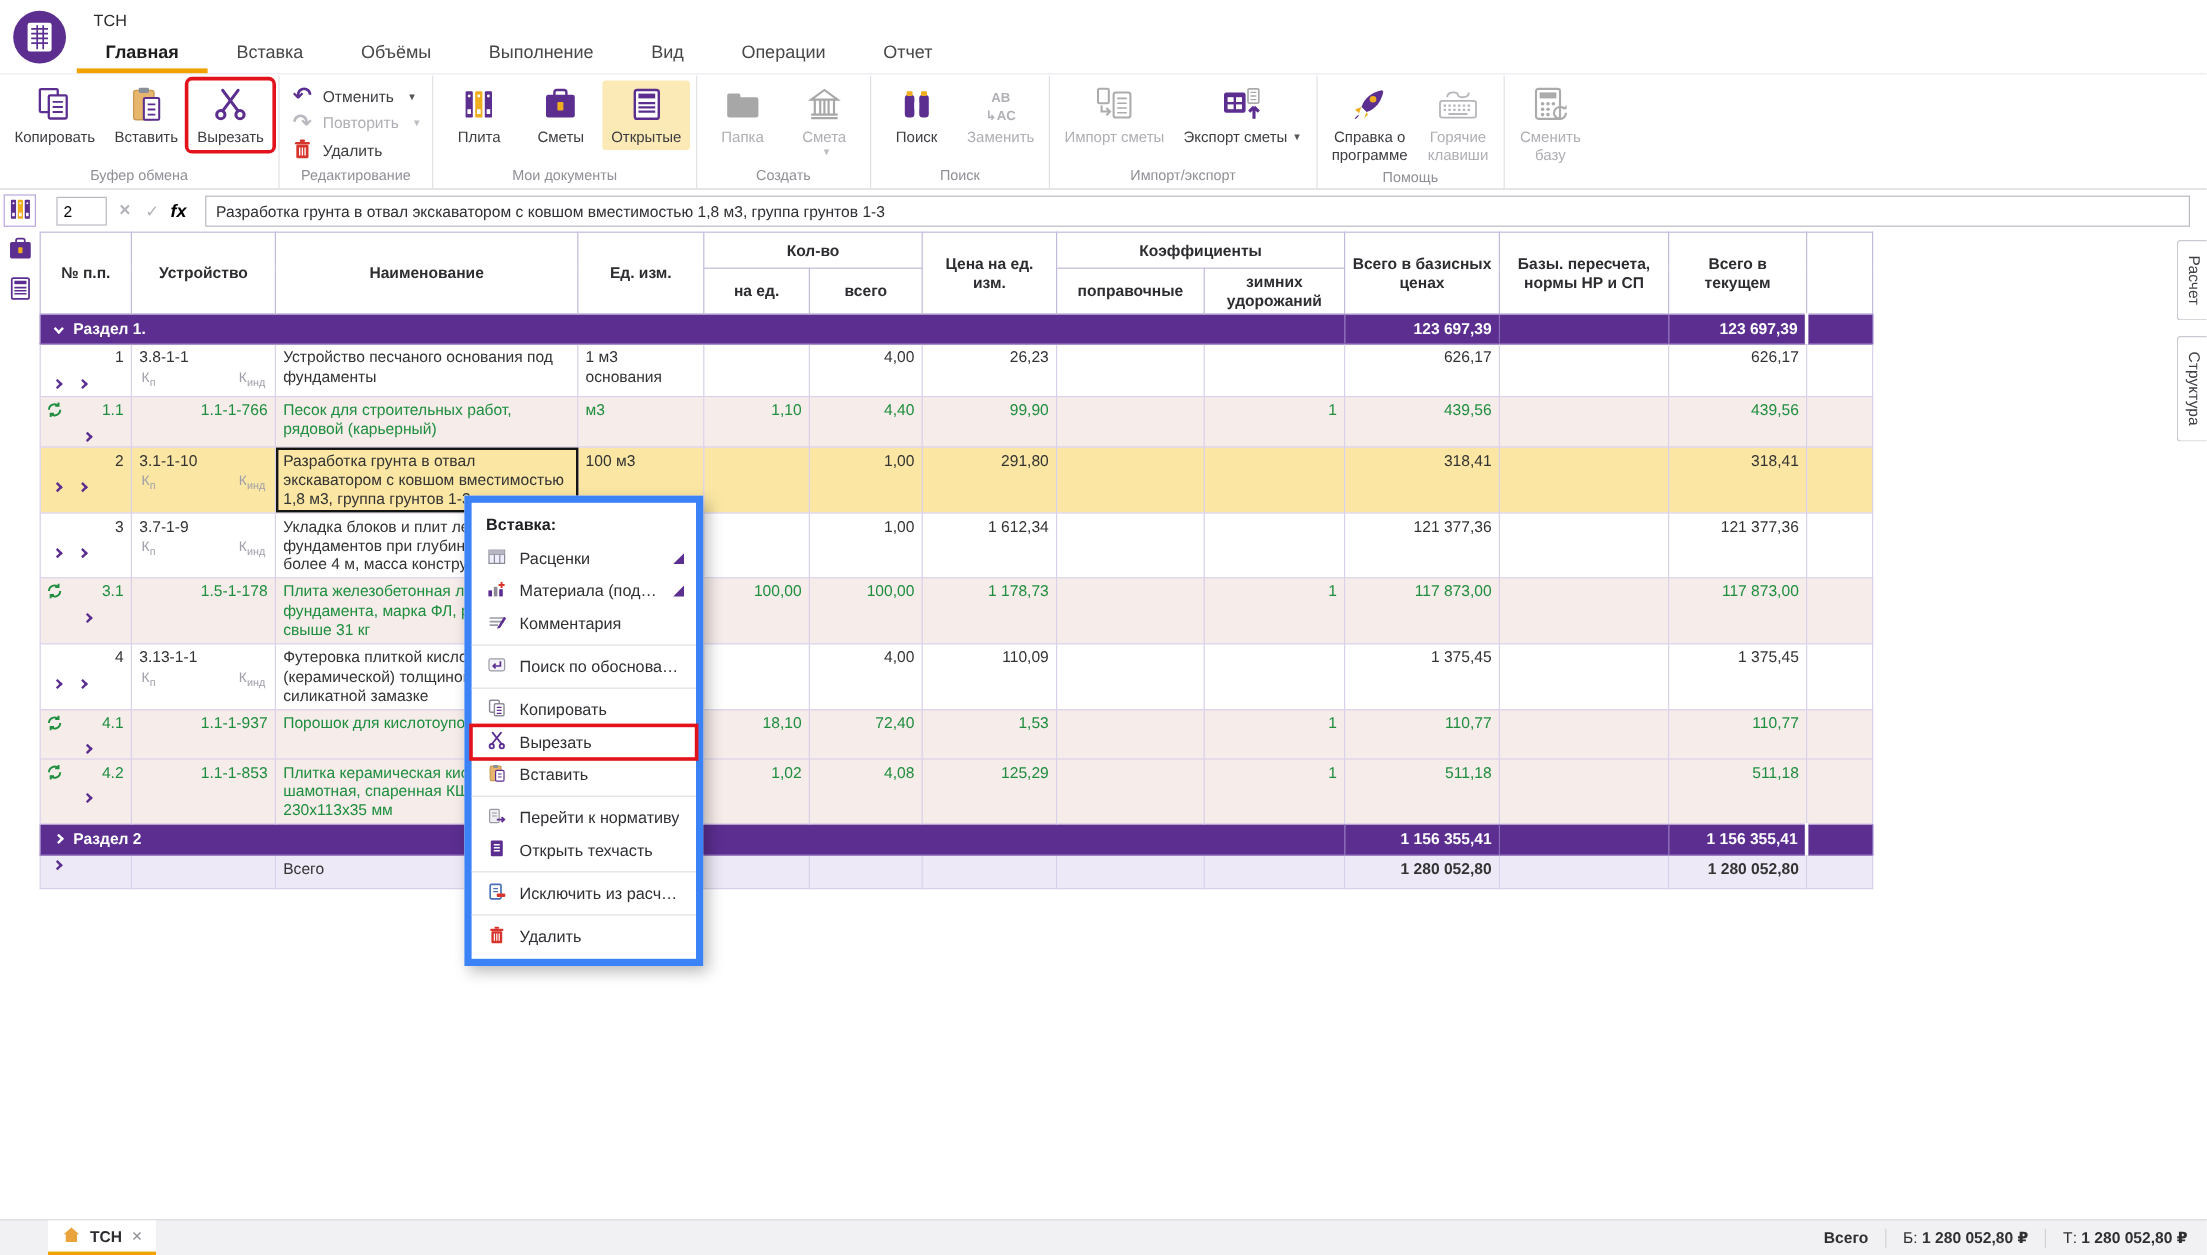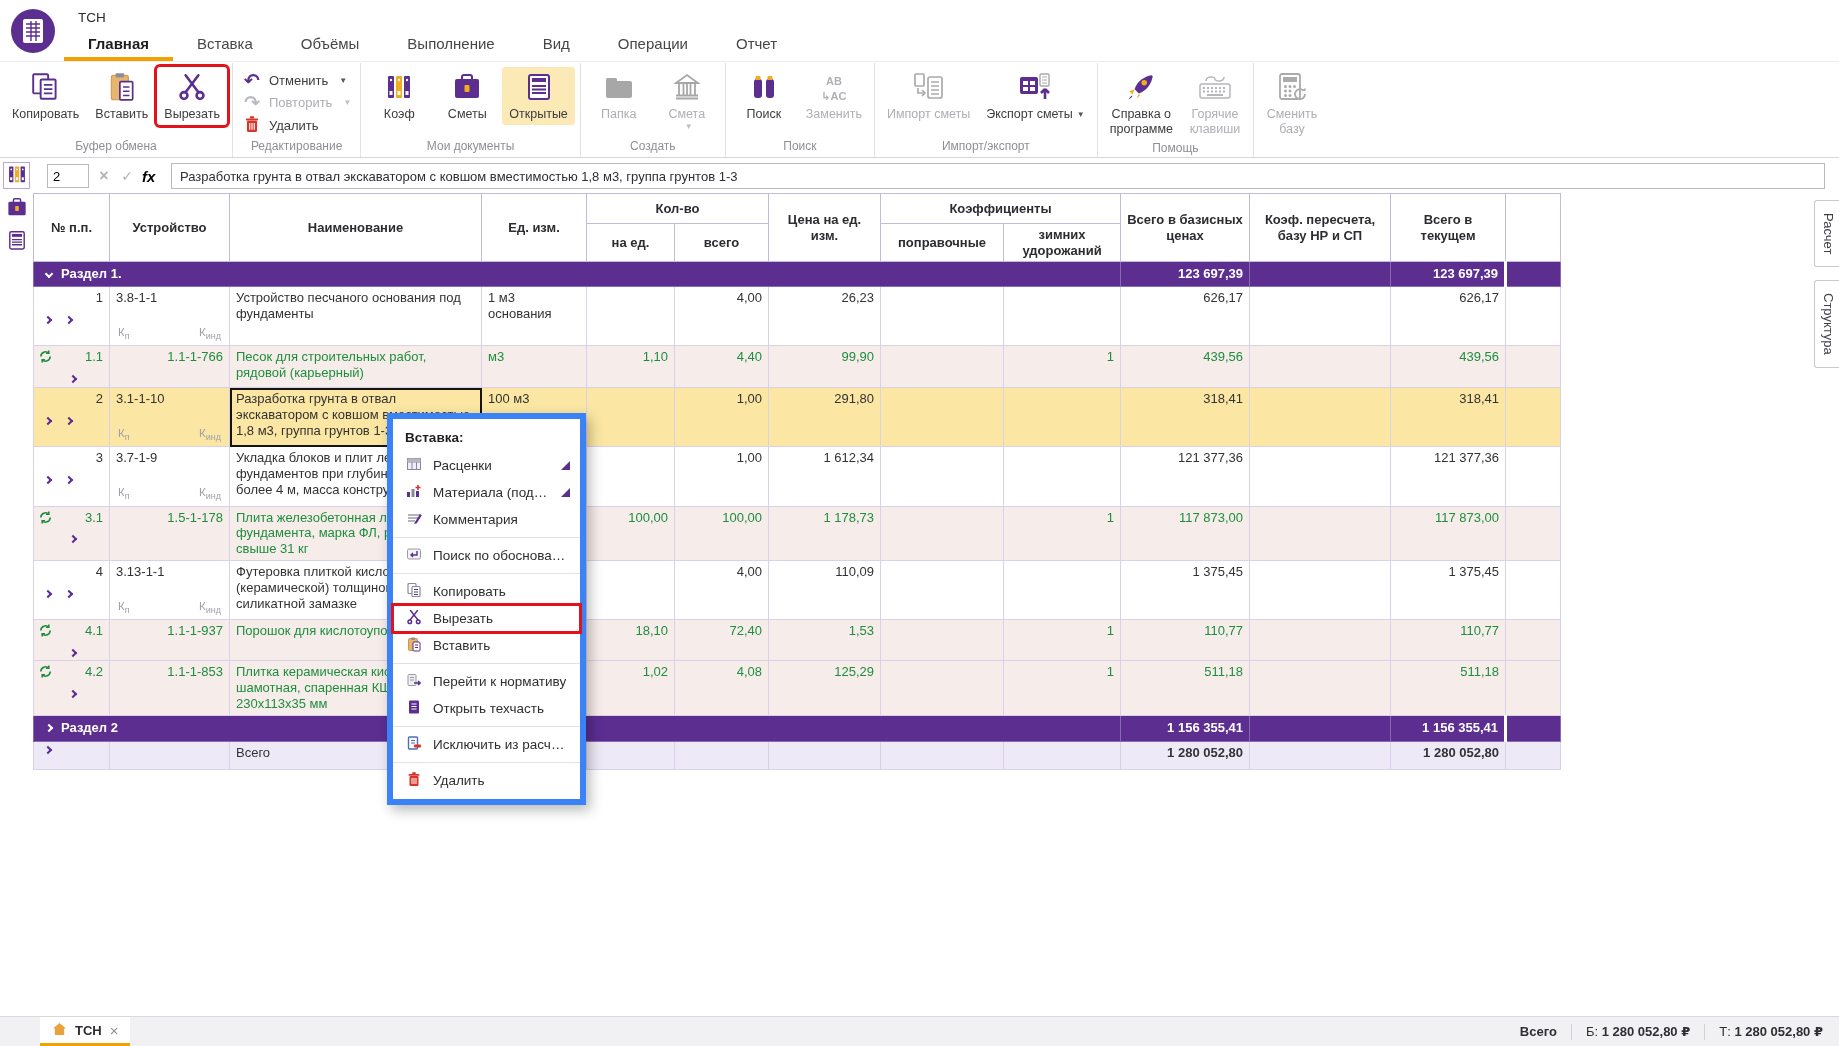--- a/index.html
+++ b/index.html
@@ -62,21 +62,21 @@
   .numtop{display:flex;align-items:flex-start;position:relative;min-height:15px}
   .nval{margin-left:auto}
   .linkico{position:absolute;left:-2px;top:0;line-height:0}
   .chevrow{margin-top:11px;display:flex;gap:15px;padding-left:5px}
   .chevrow.mat{padding-left:30px}
   .chev{display:inline-block;width:6px;height:6px;border-right:2px solid #5B2E90;border-bottom:2px solid #5B2E90}
   .chev.r{transform:rotate(-45deg)}
   .chev.d{transform:rotate(45deg)}
   .chev.w{border-color:#fff}
   .codecell.matcode{text-align:right}
-  .krow{display:flex;justify-content:space-between;margin-top:19px;color:#a0a0ab;font-size:11.5px;padding:0 2px}
+  .krow{display:flex;justify-content:space-between;margin-top:2px;color:#a0a0ab;font-size:11.5px;padding:0 2px}
   .krow sub{font-size:9px}
   
   .ctxmenu{position:absolute;left:387px;top:413px;width:199px;background:#fff;border:6px solid #3b82f6;box-shadow:4px 5px 12px rgba(0,0,0,.28);padding:3px 0 5px;z-index:6}
   .mhead{font-weight:bold;font-size:13.5px;padding:8px 12px 7px;color:#1f1f23}
   .mitem{display:flex;align-items:center;gap:10px;height:27px;padding:0 10px 0 12px;font-size:13.5px;color:#2f2f33;position:relative;white-space:nowrap}
   .mitem .mico{width:18px;display:flex;justify-content:center;flex:none}
   .mitem.red{outline:3px solid #E3131B;outline-offset:-1px}
   .msep{border-top:1px solid #e2e2e6;margin:4px 0}
   .subarrow{margin-left:auto;width:0;height:0;border-bottom:9px solid #5B2E90;border-left:9px solid transparent}
   .mlabel{overflow:hidden;text-overflow:ellipsis}
@@ -190,21 +190,21 @@
                 <rect x="12" y="4" width="6" height="22" rx="1" fill="#F0AD1F"></rect>
                 <rect x="20" y="4" width="6" height="22" rx="1" fill="#5B2E90"></rect>
                 <circle cx="7" cy="8" r="1.2" fill="#fff"></circle>
                 <circle cx="15" cy="8" r="1.2" fill="#fff"></circle>
                 <circle cx="23" cy="8" r="1.2" fill="#fff"></circle>
                 <rect x="5.5" y="19" width="3" height="4" fill="#fff"></rect>
                 <rect x="13.5" y="19" width="3" height="4" fill="#fff"></rect>
                 <rect x="21.5" y="19" width="3" height="4" fill="#fff"></rect>
               </svg></span>
           </div>
-          <div>Коэф</div>
+          <div>Плита</div>
         </div>
         <div class="rbtn">
           <div class="ricon">
             <span><svg width="30" height="30" viewBox="0 0 30 30">
                 <rect x="10" y="3" width="10" height="6" rx="2" fill="none" stroke="#5B2E90" stroke-width="2"></rect>
                 <rect x="3" y="7" width="24" height="19" rx="2" fill="#5B2E90"></rect>
                 <rect x="12.5" y="13" width="5" height="7" rx="1" fill="#F0AD1F"></rect>
               </svg></span>
           </div>
           <div>Сметы</div>
@@ -420,21 +420,21 @@
       <thead>
         <tr style="height: 30px;">
           <th rowspan="2">№ п.п.</th>
           <th rowspan="2">Устройство</th>
           <th rowspan="2">Наименование</th>
           <th rowspan="2">Ед. изм.</th>
           <th rowspan="1" colspan="2">Кол-во</th>
           <th rowspan="2">Цена на ед. изм.</th>
           <th rowspan="1" colspan="2">Коэффициенты</th>
           <th rowspan="2">Всего в базисных ценах</th>
-          <th rowspan="2">Коэф. пересчета, базу НР и СП</th>
+          <th rowspan="2">Базы. пересчета, нормы НР и СП</th>
           <th rowspan="2">Всего в текущем</th>
           <th rowspan="2"></th>
         </tr>
         <tr style="height: 35px;">
           <th>на ед.</th>
           <th>всего</th>
           <th>поправочные</th>
           <th>зимних удорожаний</th>
         </tr>
       </thead>

